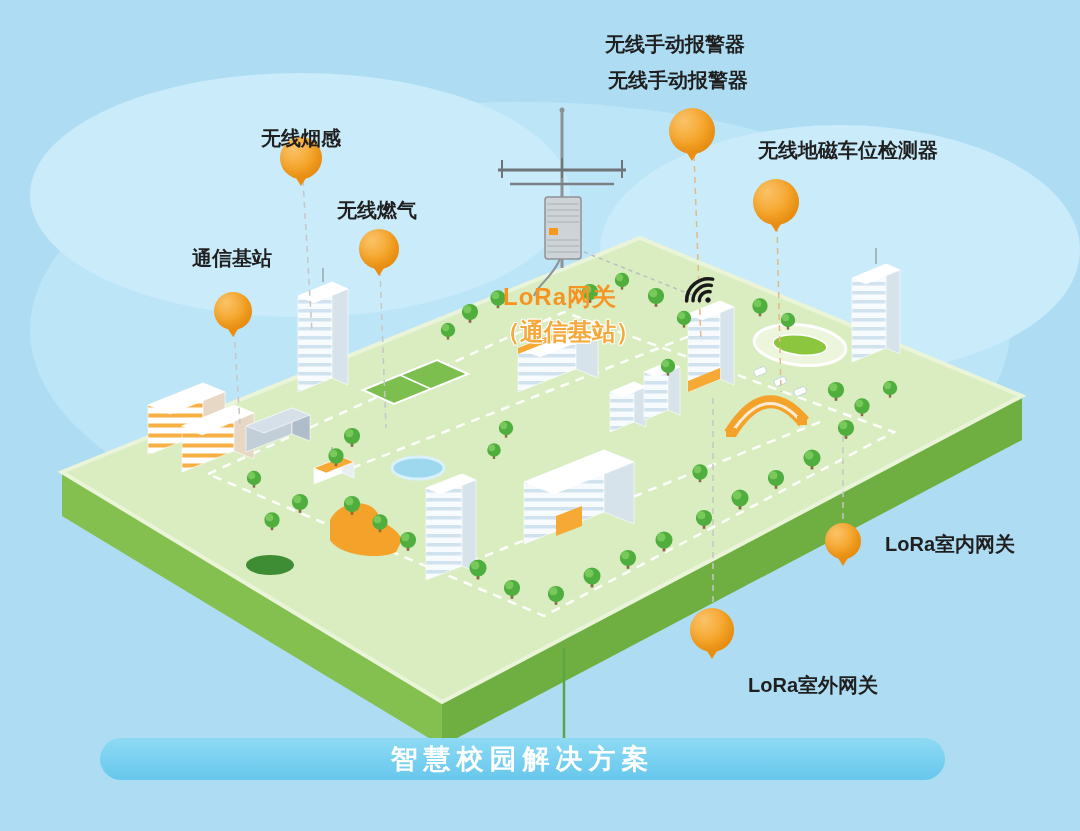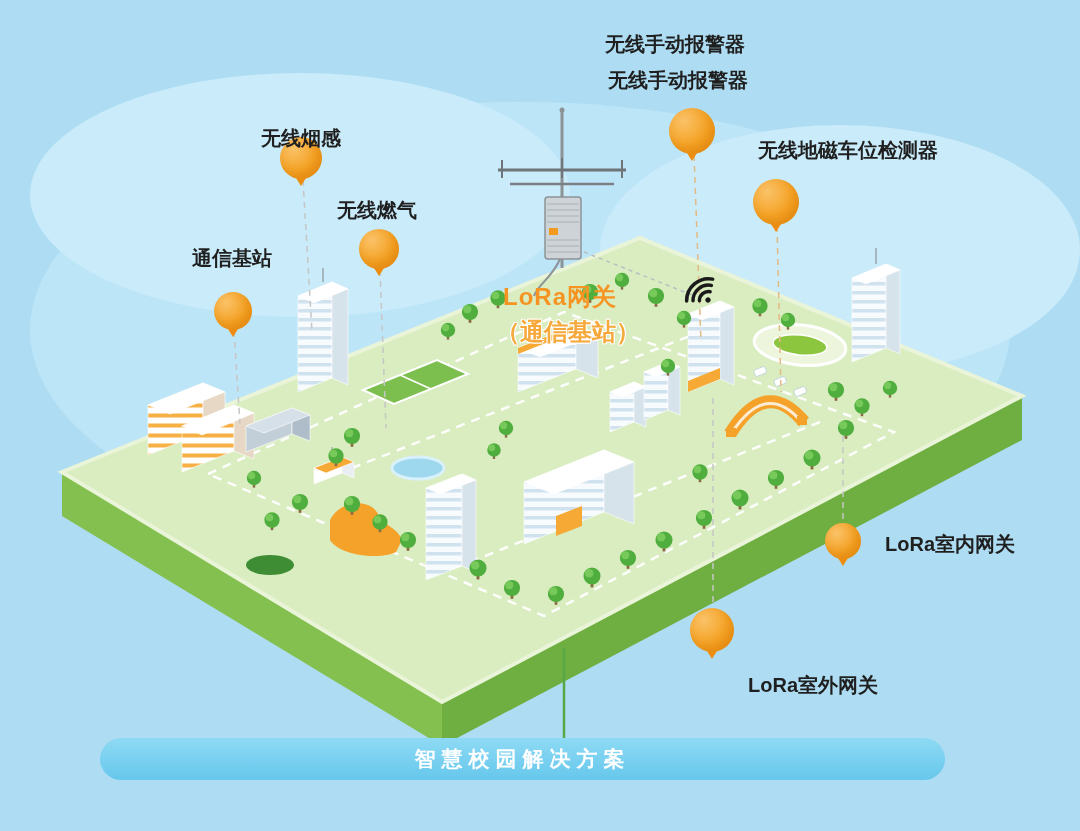--- a/index.html
+++ b/index.html
@@ -39,21 +39,21 @@
   }
   .gw-sub {
     position:absolute; left:568px; top:316px; transform:translateX(-50%);
     font-size:24px; font-weight:700; color:#f6a83b; white-space:nowrap;
     text-shadow:1px 1px 0 #fff,-1px 1px 0 #fff,1px -1px 0 #fff,-1px -1px 0 #fff;
   }
   .banner {
     position:absolute; left:100px; top:738px; width:845px; height:42px;
     border-radius:21px; background:linear-gradient(180deg,#8edaf4,#66c7ec);
     display:flex; align-items:center; justify-content:center;
-    color:#fff; font-size:21px; font-weight:700; letter-spacing:6px; white-space:nowrap;
+    color:#fff; font-size:27px; font-weight:700; letter-spacing:6px; white-space:nowrap;
   }
 </style>
 </head>
 <body>
 
 <div class="stage">
 
   <svg class="scene" viewBox="0 0 1080 831">
     <defs>
       <pattern id="winB" width="8" height="9" patternUnits="userSpaceOnUse">

